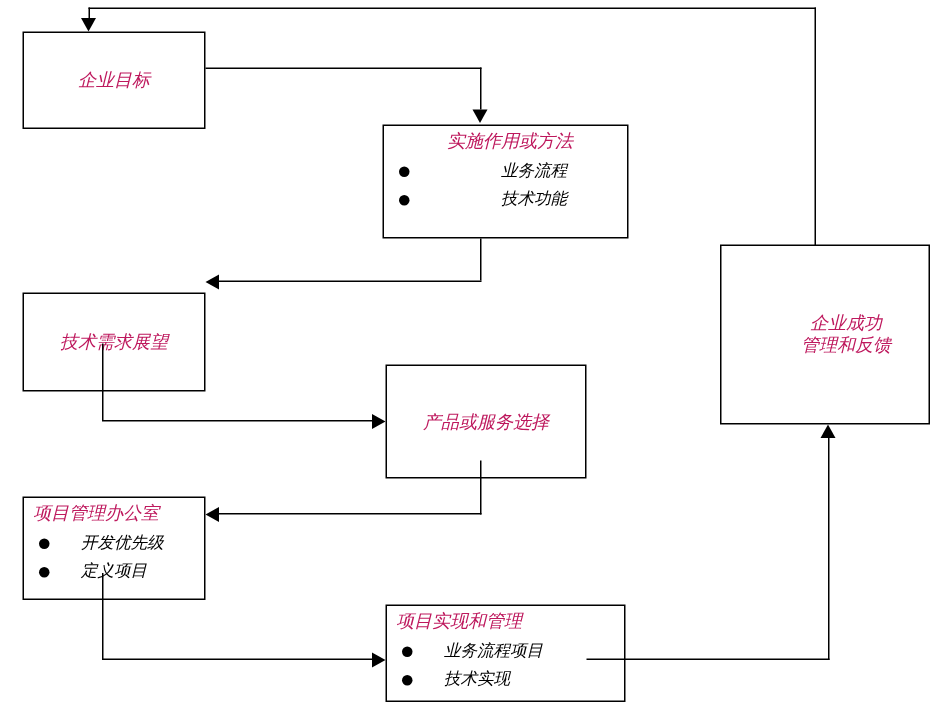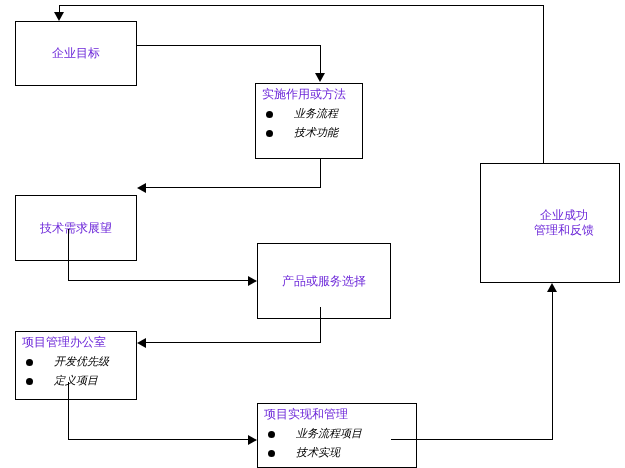--- a/index.html
+++ b/index.html
@@ -19,23 +19,24 @@
   }
   .node {
     position: absolute;
     box-sizing: border-box;
     border: 1px solid #000000;
     background: #ffffff;
     overflow: hidden;
   }
   .node-title {
     font-size: 12px;
-    color: #6d28d9;
+    color: #be185d;
     line-height: 15px;
     white-space: nowrap;
+    font-style: italic;
   }
   
   .node.centered {
     display: flex;
     flex-direction: column;
     align-items: center;
     justify-content: center;
     text-align: center;
   }
   
@@ -105,21 +106,21 @@
 </style>
 </head>
 <body>
 
 <div id="canvas">
 
   <div class="node centered" style="left:15px; top:21px; width:122px; height:65px;">
     <span class="node-title">企业目标</span>
   </div>
 
-  <div class="node listed" style="left:255px; top:83px; width:108px; height:76px;">
+  <div class="node listed" style="left:255px; top:83px; width:164px; height:76px;text-align:center;">
     <span class="node-title">实施作用或方法</span>
     <ul class="bullets">
       <li><span class="dot"></span><span>业务流程</span></li>
       <li><span class="dot"></span><span>技术功能</span></li>
     </ul>
   </div>
 
   <div class="node centered" style="left:15px; top:163px; width:122px; height:66px;margin-top:32px;">
     <span class="node-title">技术需求展望</span>
   </div>

